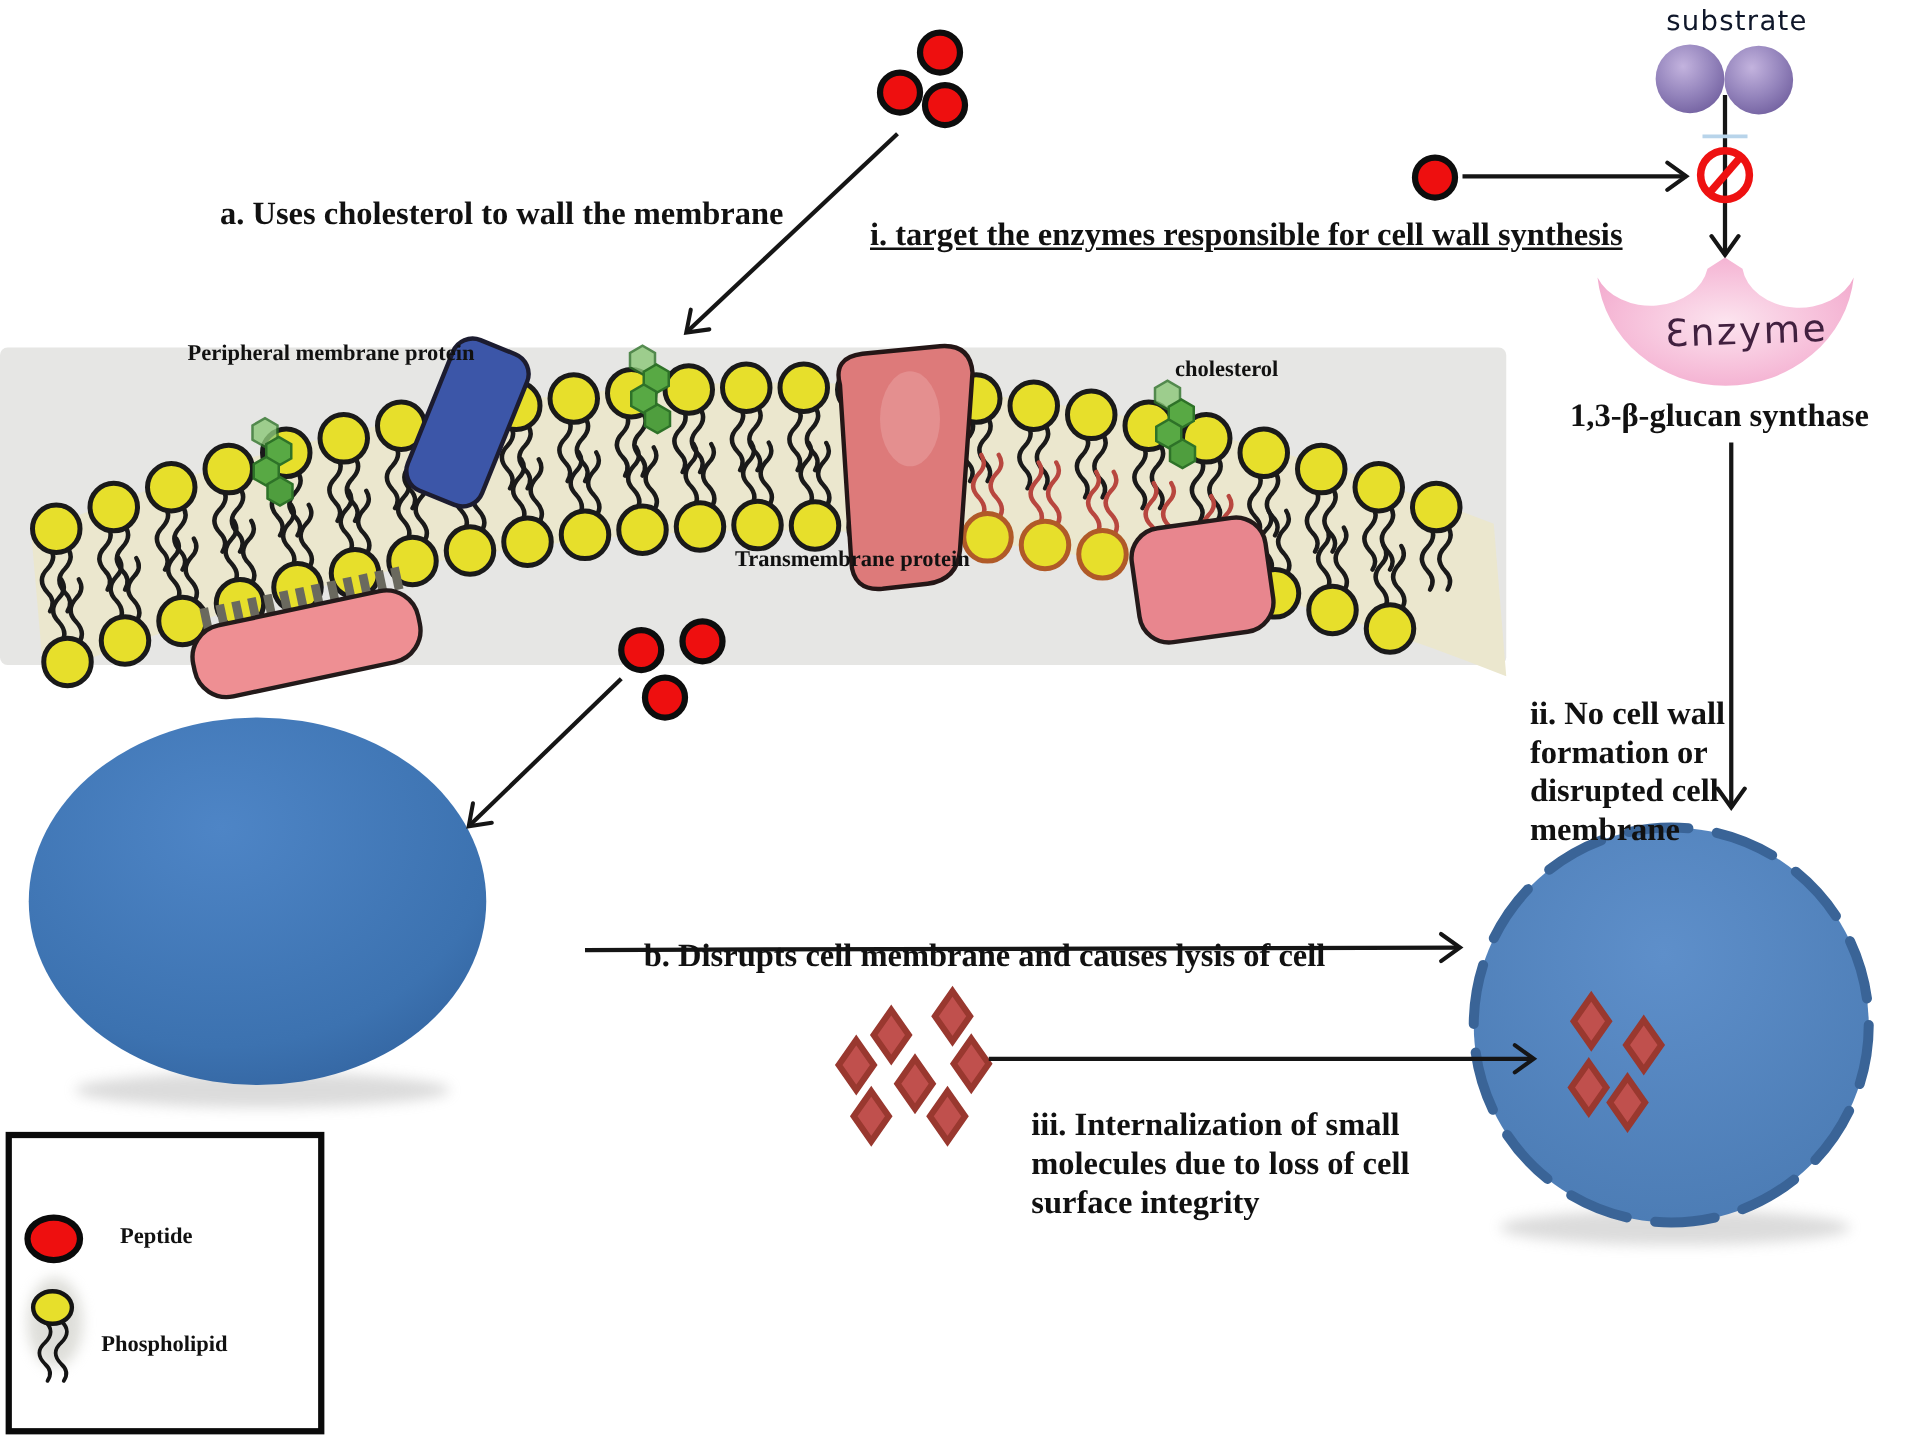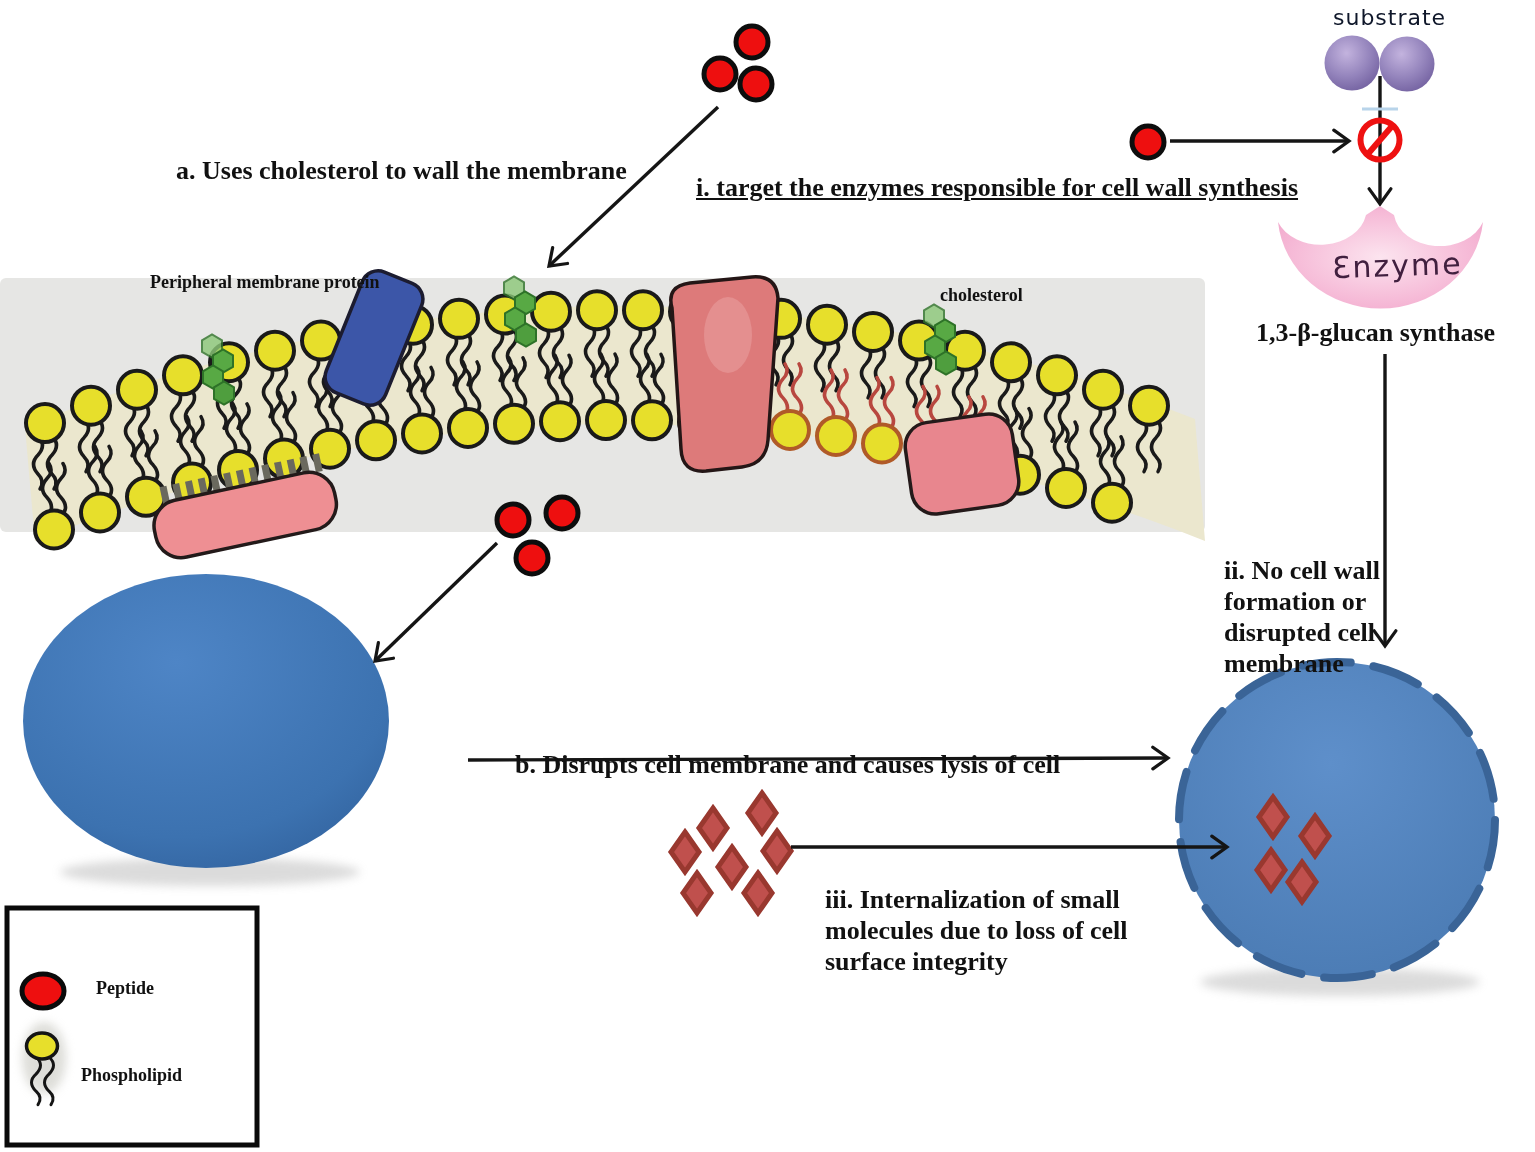--- a/index.html
+++ b/index.html
@@ -316,20 +316,21 @@
         <path id="ltail2" fill="none" stroke="#141414" stroke-width="3" stroke-linecap="round" d="M 49 1057 q 9 8.1 0 17.1 q -9 8.1 0 17.1 q 7 6.3 2 13.5"></path>
         <ellipse cx="42" cy="1046" rx="15.5" ry="13" fill="#e7df2b" stroke="#141414" stroke-width="3.5"></ellipse>
       </g>
     </g>
   </svg>
 
   <div class="lbl f26" style="left:176px;top:156px;">a. Uses cholesterol to wall the membrane</div>
   <div class="lbl f26" style="left:696px;top:173px;text-decoration:underline;">i. target the enzymes responsible for cell wall synthesis</div>
   <div class="lbl f25" style="left:150px;top:272px;">Peripheral membrane protein</div>
   <div class="lbl f25" style="left:940px;top:285px;">cholesterol</div>
+  <div class="lbl f25" style="left:588px;top:437px;">Transmembrane protein</div>
 
   <div class="lbl hand" id="substrate-label" style="left:1333px;top:5px;">substrate</div>
   <div class="lbl hand" id="enzyme-label" style="left:1332px;top:248px;">Ɛnzyme</div>
   <div class="lbl f26" style="left:1256px;top:318px;">1,3-β-glucan synthase</div>
 
   <div class="lbl f26 mline" style="left:1224px;top:531px;">
     <div>ii. No cell wall</div>
     <div>formation or</div>
     <div>disrupted cell</div>
     <div>membrane</div>

